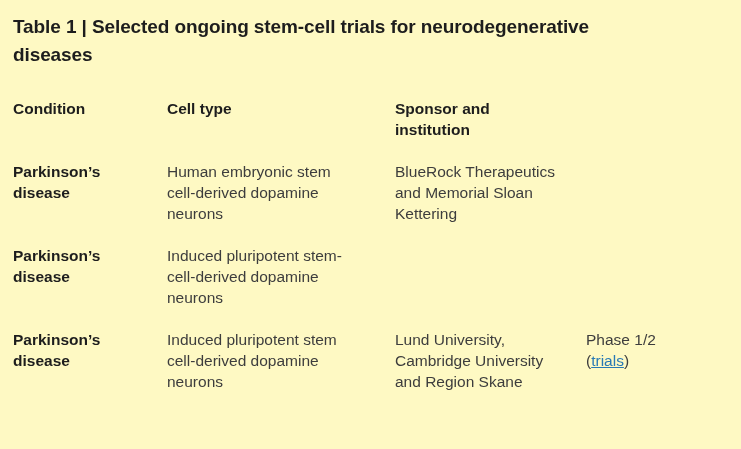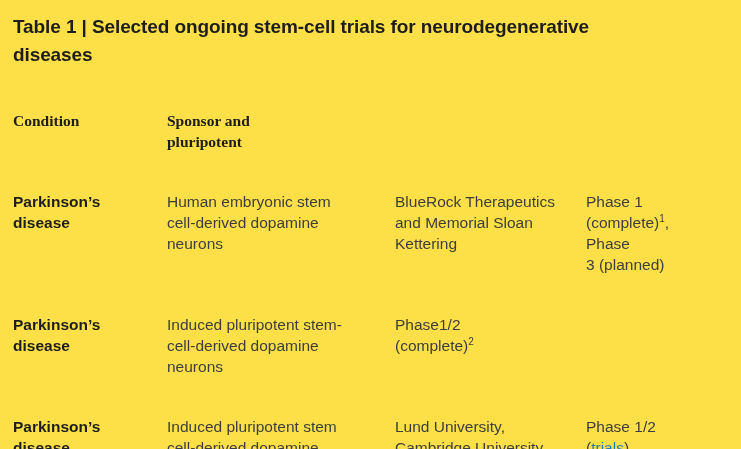--- a/index.html
+++ b/index.html
@@ -7,47 +7,46 @@
   body {
     width: 741px;
     height: 449px;
     overflow: hidden;
     font-family: "Liberation Sans", sans-serif;
   }
   .page {
     width: 741px;
     height: 449px;
     padding: 13px 18px 0 13px;
-    background: #fde047;
+    background: #fef9c3;
   }
   .title {
     font-size: 19px;
     font-weight: bold;
     line-height: 28px;
     color: #1d1d1d;
     letter-spacing: -0.1px;
     white-space: pre-line;
   }
   .grid {
     display: grid;
     grid-template-columns: 154px 228px 191px 1fr;
   }
   .grid.header {
-    margin-top: 41px;
-    font-family: Liberation Serif, serif;
+    margin-top: 29px;
   }
   .grid.header .hcell {
     font-size: 15.5px;
     font-weight: bold;
     color: #1d1d1d;
     line-height: 21px;
     white-space: pre-line;
   }
   .row {
-    margin-top: 39px;
+    margin-top: 21px;
   }
   .cell {
     font-size: 15.5px;
     line-height: 21px;
     color: #3d3d3d;
     white-space: pre-line;
     padding-right: 14px;
   }
   .cell.condition {
     font-weight: bold;
@@ -65,46 +64,42 @@
 </style>
 </head>
 <body>
 
 <div class="page">
   <h1 class="title">Table 1 | Selected ongoing stem-cell trials for neurodegenerative
 diseases</h1>
 
   <div class="grid header">
     <div class="hcell">Condition</div>
+    <div class="hcell">Cell type</div>
     <div class="hcell">Sponsor and
-pluripotent</div>
+institution</div>
   </div>
 
   <div id="rows">
       <div class="grid row">
         <div class="cell condition">Parkinson’s
 disease</div>
         <div class="cell">Human embryonic stem
 cell-derived dopamine
 neurons</div>
         <div class="cell">BlueRock Therapeutics
 and Memorial Sloan
 Kettering</div>
-        <div class="cell"><span>Phase 1
-(complete)</span><sup>1</sup><span>, Phase
-3 (planned)</span></div>
       </div>
       <div class="grid row">
         <div class="cell condition">Parkinson’s
 disease</div>
         <div class="cell">Induced pluripotent stem-
 cell-derived dopamine
 neurons</div>
-        <div class="cell"><span>Phase1/2
-(complete)</span><sup>2</sup></div>
       </div>
       <div class="grid row">
         <div class="cell condition">Parkinson’s
 disease</div>
         <div class="cell">Induced pluripotent stem
 cell-derived dopamine
 neurons</div>
         <div class="cell">Lund University,
 Cambridge University
 and Region Skane</div>

